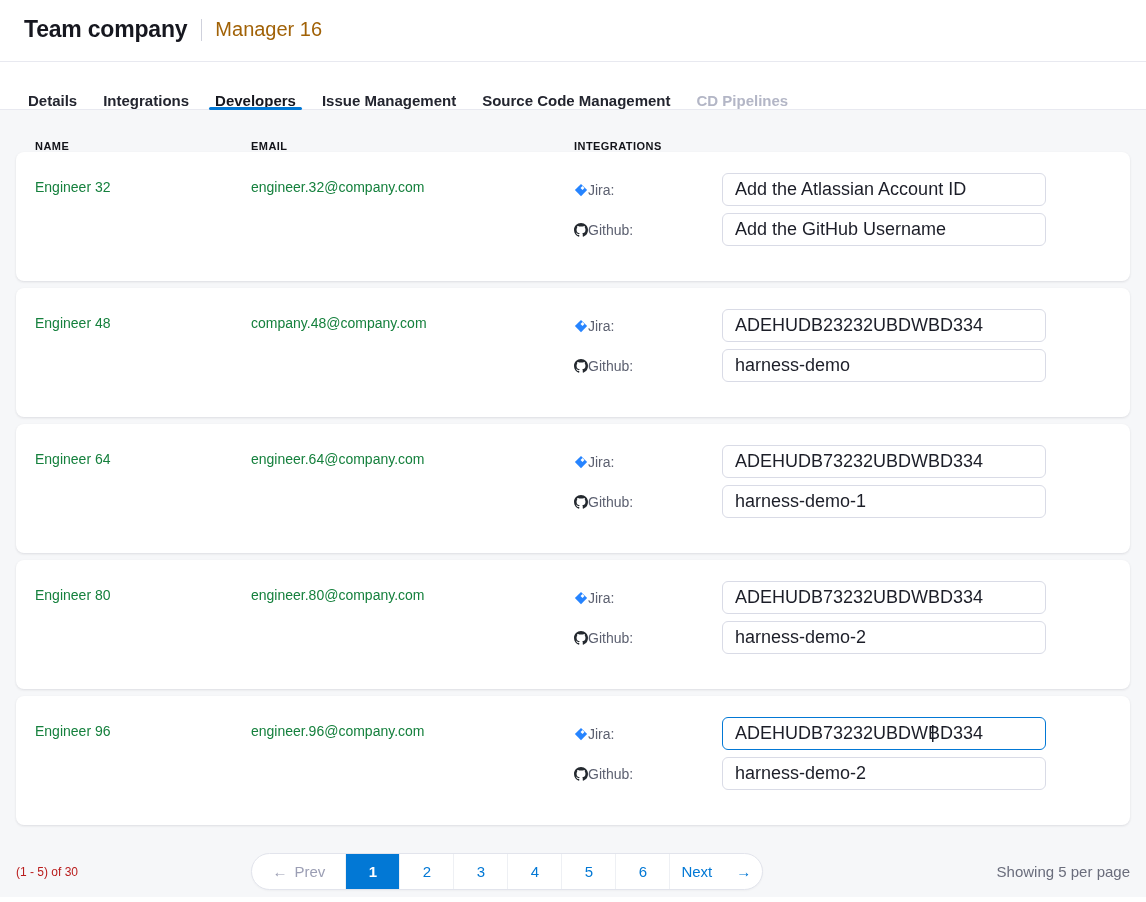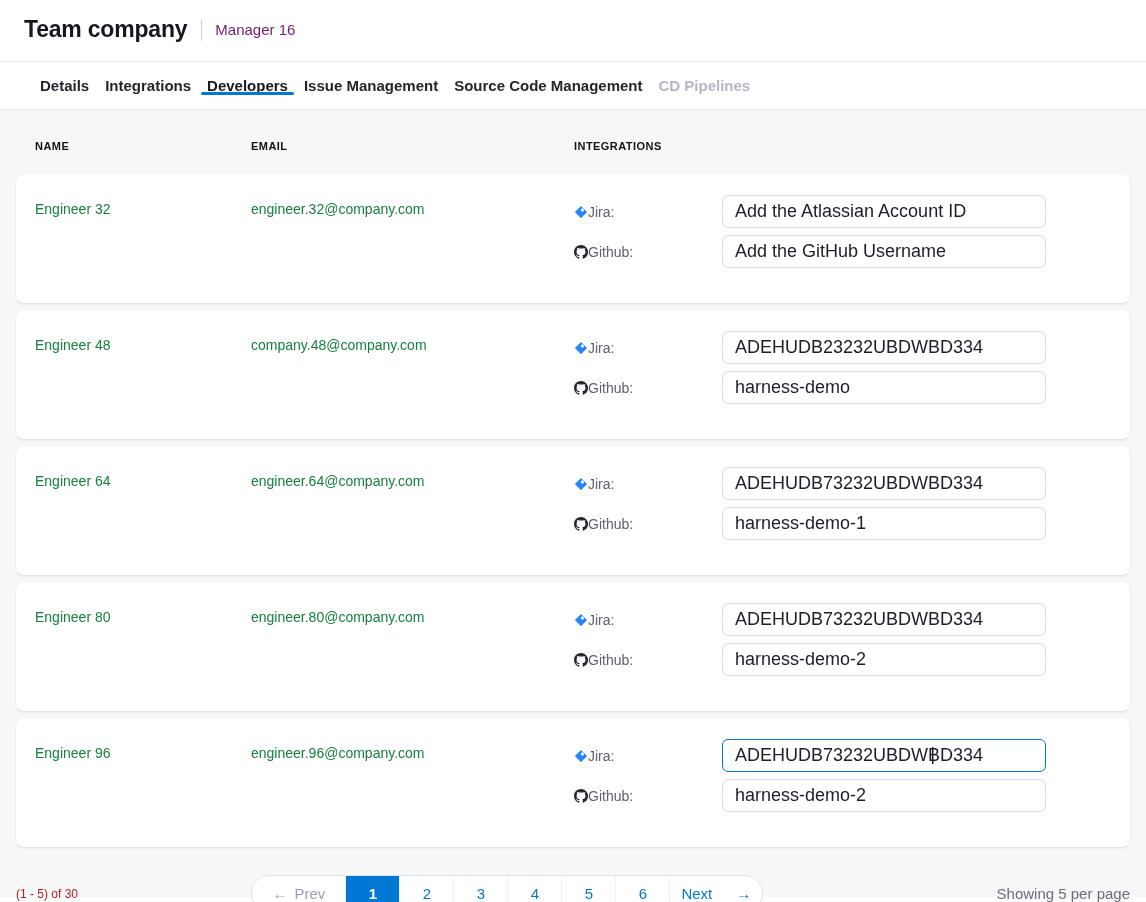--- a/index.html
+++ b/index.html
@@ -18,26 +18,26 @@
     background: #ffffff;
   }
   .page-title {
     font-size: 23px; font-weight: 700; color: #16171f;
     letter-spacing: -0.2px;
   }
   .title-divider {
     width: 1px; height: 22px; background: #cfd1dc;
     margin: 0 13px 0 14px;
   }
-  .page-subtitle { font-size: 15px; color: #701a75; }
+  .page-subtitle { font-size: 20px; color: #a16207; }
 
   
   .tab-bar {
-    display: flex; align-items: center; gap: 16px;
-    height: 49px; padding: 0 40px;
+    display: flex; align-items: flex-end; gap: 26px;
+    height: 49px; padding: 0 28px;
     background: #ffffff;
     border-top: 1px solid #e8e9f0;
     border-bottom: 1px solid #e8e9f0;
   }
   .tab {
     position: relative;
     display: flex; align-items: center;
     font-size: 15px; font-weight: 600; color: #23252f;
     cursor: pointer; white-space: nowrap;
   }
@@ -52,21 +52,21 @@
   .content {
     background: #f6f7f9;
     height: 787px;
     padding: 30px 16px 0 16px;
   }
   .grid-row {
     display: grid;
     grid-template-columns: 216px 323px 1fr;
     align-items: start;
   }
-  .table-header { padding-left: 19px; margin-bottom: 22px; }
+  .table-header { padding-left: 19px; }
   .col-header {
     font-size: 11px; font-weight: 700; color: #121319;
     letter-spacing: 0.45px; text-transform: uppercase;
   }
 
   .row-card {
     background: #ffffff;
     border-radius: 8px;
     box-shadow: 0 1px 3px rgba(40,41,61,0.07), 0 1px 2px rgba(40,41,61,0.05);
     padding: 21px 24px 23px 19px;

